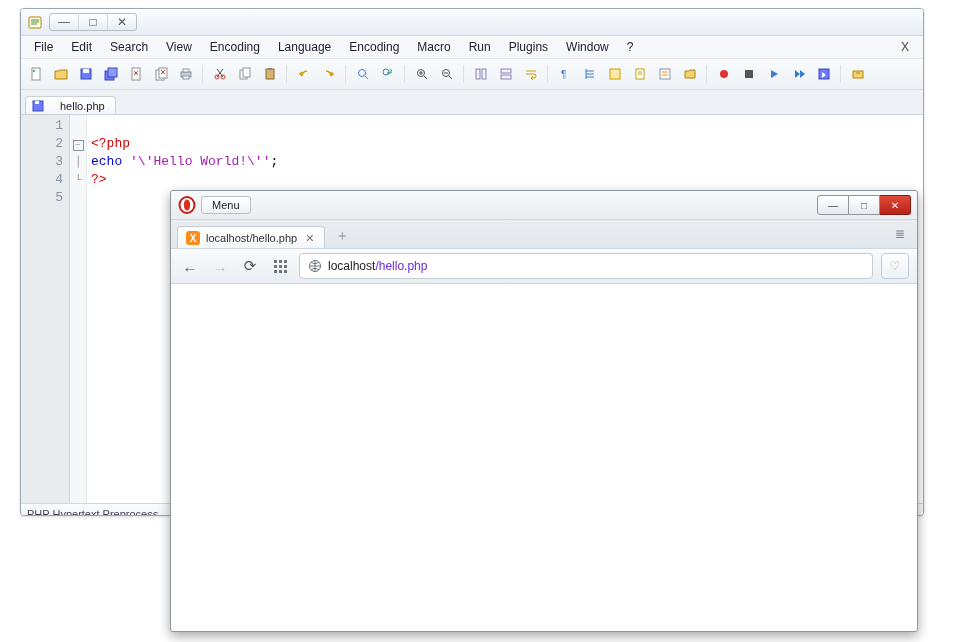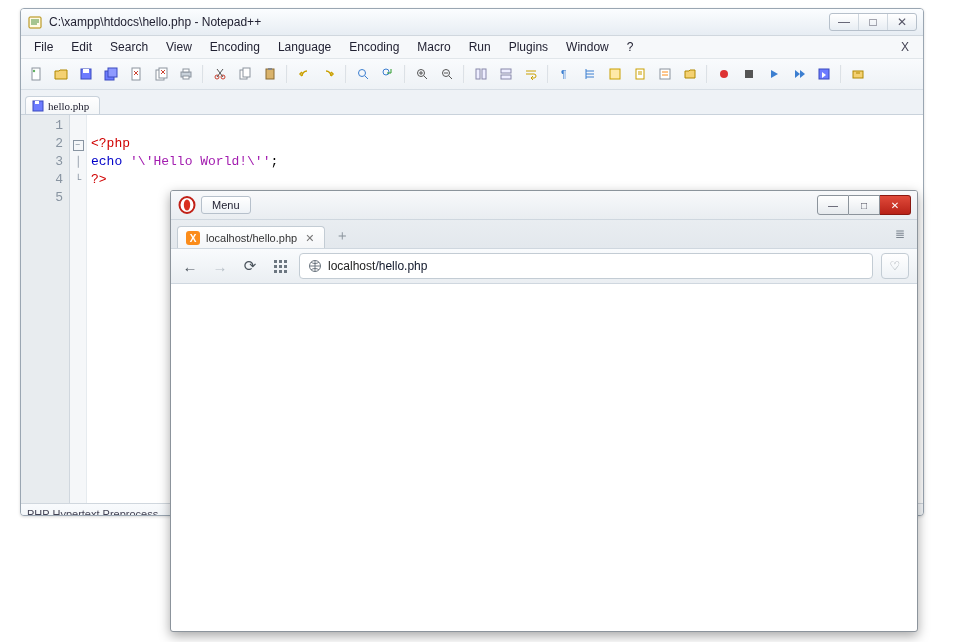--- a/index.html
+++ b/index.html
@@ -91,29 +91,28 @@
 }
 .npp-tabs {
   height: 24px;
   display: flex;
   align-items: flex-end;
   padding-left: 4px;
   background: #eef2f6;
   border-bottom: 1px solid #c9d2db;
 }
 .npp-tab {
-  display: flex; align-items: center; gap: 4px;
+  display: flex; align-items: center; gap: 16px;
   padding: 3px 10px 2px 6px;
   background: linear-gradient(#ffffff,#f4f6f8);
   border: 1px solid #c9d2db;
   border-bottom: none;
   border-radius: 4px 4px 0 0;
   font-size: 11px;
   color:#223;
-  font-family:Liberation Serif, serif;
 }
 .npp-editor {
   display: flex;
   height: calc(100% - 26px - 22px - 26px - 24px - 20px);
   background: #ffffff;
 }
 .gutter {
   width: 42px;
   background: #e8ecef;
   color: #8894a1;
@@ -257,21 +256,21 @@
 .br-address {
   flex:1;
   height:24px;
   display:flex; align-items:center; gap:6px;
   border:1px solid #c3ccd4; border-radius:4px;
   background:#ffffff;
   padding:0 8px;
 }
 .br-address .globe { color:#6c7680; }
 .br-url-host { color:#222; }
-.br-url-path { color:#0f172a; }
+.br-url-path { color:#6d28d9; }
 .br-heart {
   width:26px; height:24px;
   border:1px solid #c3ccd4; border-radius:4px;
   background:linear-gradient(#ffffff,#eef2f6);
   display:inline-flex; align-items:center; justify-content:center;
   color:#9aa1a9;
 }
 .br-content {
   padding: 10px 12px;
   font-family: "Times New Roman", Times, serif;
@@ -286,21 +285,20 @@
 
 <div class="npp-window">
 
   <div class="npp-titlebar">
     <span class="icon">
       <svg width="14" height="14" viewBox="0 0 14 14">
         <rect x="1" y="2" width="12" height="11" rx="1" fill="#fffbe6" stroke="#b08800"></rect>
         <path d="M3 5h8M3 7h8M3 9h6" stroke="#4d8f3d" stroke-width="1"></path>
       </svg>
     </span>
-    <span class="npp-title">C:\xampp\htdocs\hello.php - Notepad++</span>
     <div class="winctrl-group">
       <div class="winctrl">
           <span>—</span>
         </div>
       <div class="winctrl">
           <span>□</span>
         </div>
       <div class="winctrl close">
           <span>✕</span>
         </div>

